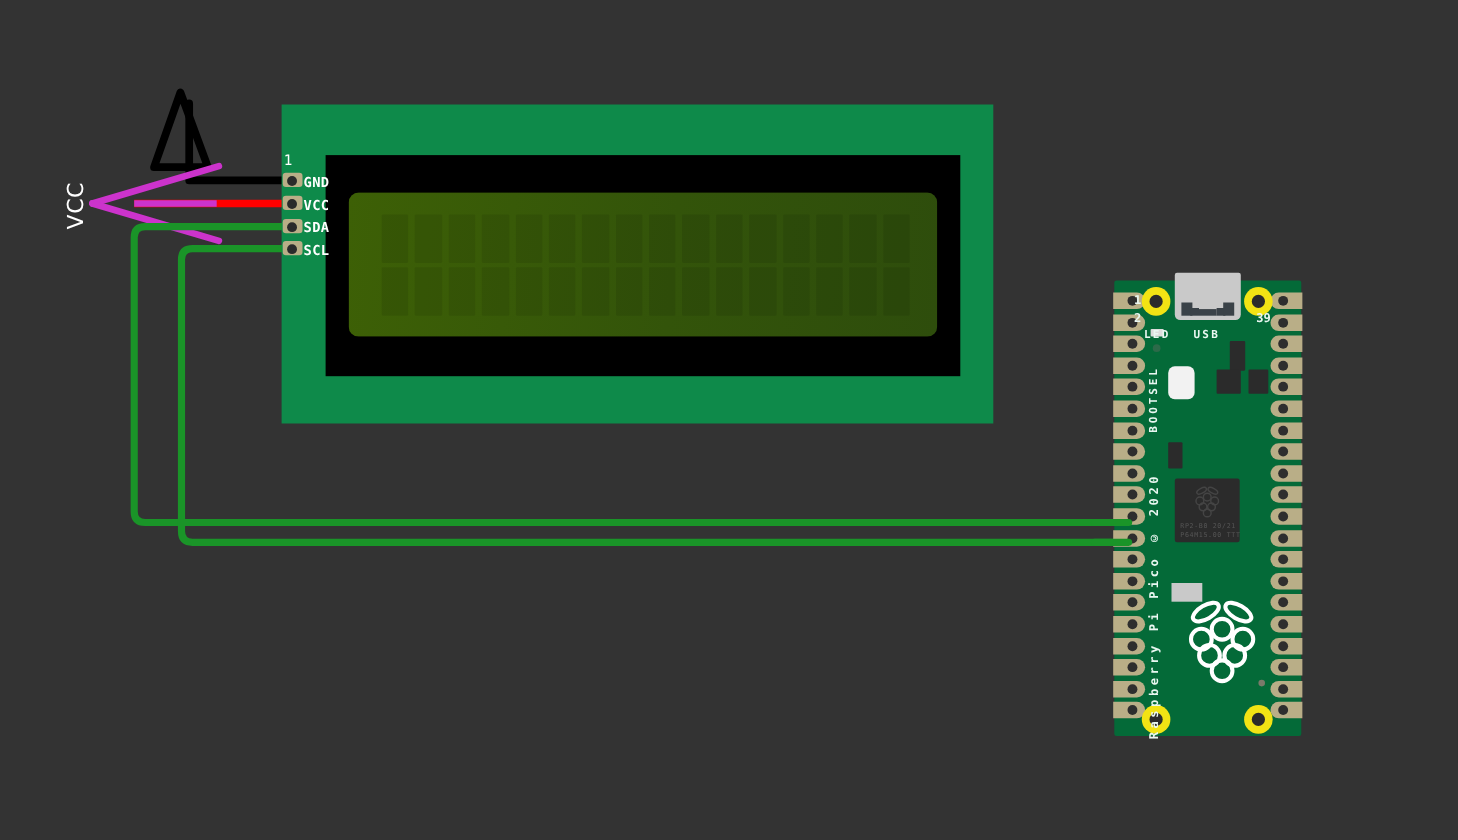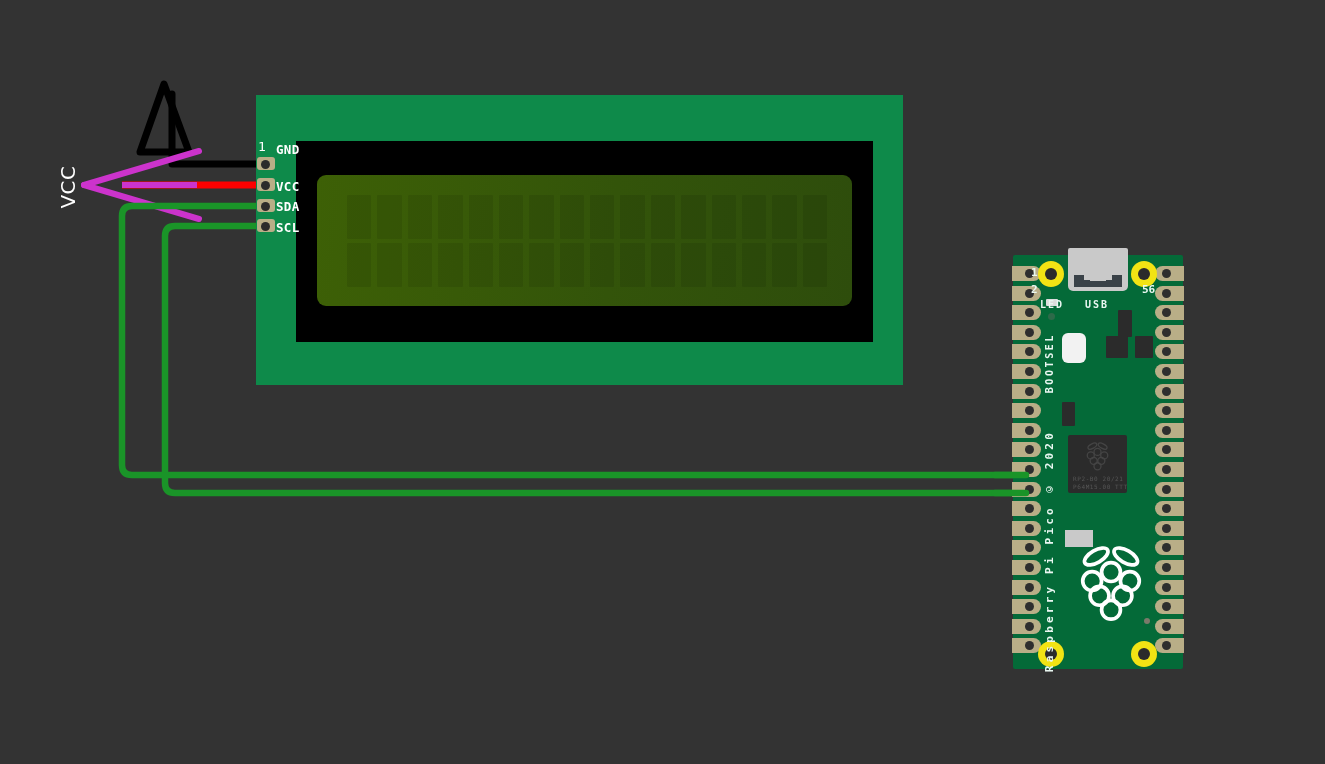--- a/index.html
+++ b/index.html
@@ -313,21 +313,21 @@
   <div class="lcd-pinpad abs" style="top:178px">
       <div class="hole"></div>
     </div>
   <div class="lcd-pinpad abs" style="top:199px">
       <div class="hole"></div>
     </div>
   <div class="lcd-pinpad abs" style="top:219px">
       <div class="hole"></div>
     </div>
 
-  <div class="lcd-pinname abs" style="top:142px">GND</div>
+  <div class="lcd-pinname abs" style="top:158px">GND</div>
   <div class="lcd-pinname abs" style="top:179px">VCC</div>
   <div class="lcd-pinname abs" style="top:199px">SDA</div>
   <div class="lcd-pinname abs" style="top:220px">SCL</div>
 
   <div id="pico-board" class="abs">
 
     <div id="pico-pads-left">
         <div class="pico-pad abs left" style="top: 11px;">
           <div class="hole"></div>
         </div>
@@ -460,21 +460,21 @@
       <div class="notch" style="left:44px;width:10px;height:12px;"></div>
     </div>
 
     <div class="mount-hole abs" style="left:25px;top:6px"></div>
     <div class="mount-hole abs" style="left:118px;top:6px"></div>
     <div class="mount-hole abs" style="left:25px;top:386px"></div>
     <div class="mount-hole abs" style="left:118px;top:386px"></div>
 
     <div class="pico-silk-num abs" style="left:18px;top:11px">1</div>
     <div class="pico-silk-num abs" style="left:18px;top:28px">2</div>
-    <div class="pico-silk-num abs" style="left:129px;top:28px">56</div>
+    <div class="pico-silk-num abs" style="left:129px;top:28px">39</div>
 
     <div id="led-indicator" class="abs"></div>
     <div id="led-dot" class="abs"></div>
     <div id="silk-led" class="pico-silk abs">LED</div>
     <div id="silk-usb" class="pico-silk abs">USB</div>
 
     <div id="silk-bootsel" class="pico-silk vert-text abs">BOOTSEL</div>
     <div id="bootsel-button" class="abs"></div>
 
     <div id="silk-pico-name" class="pico-silk vert-text abs">Raspberry Pi Pico © 2020</div>

